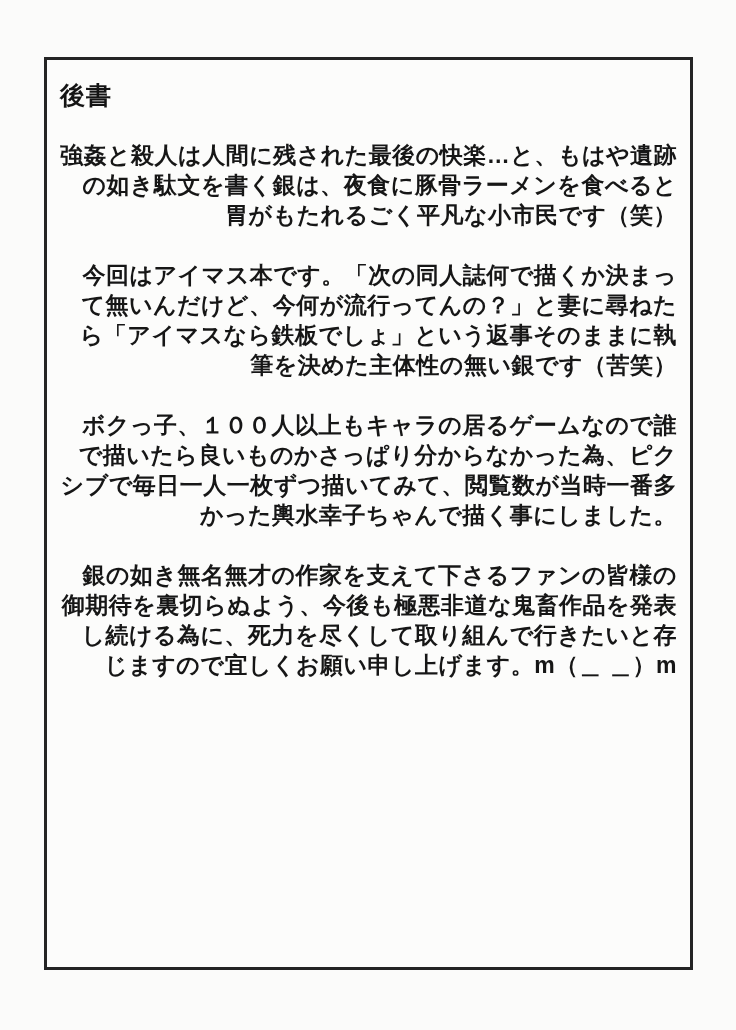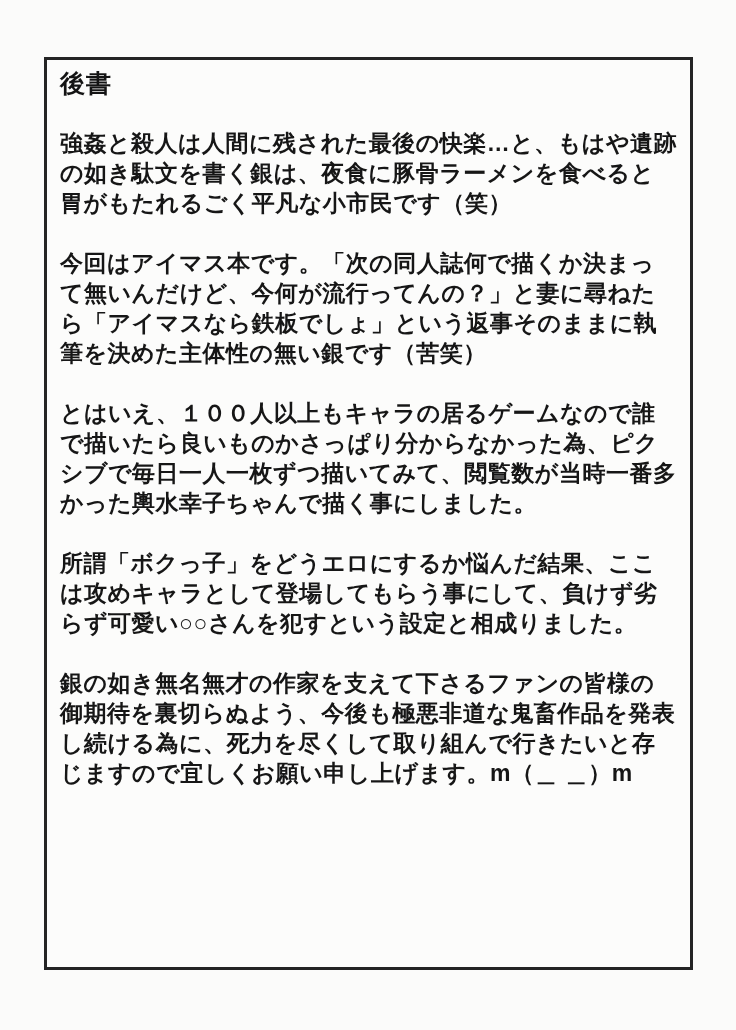--- a/index.html
+++ b/index.html
@@ -21,50 +21,49 @@
   }
   .frame {
     position: absolute;
     left: 44px;
     top: 57px;
     width: 649px;
     height: 913px;
     box-sizing: border-box;
     border: 3px solid #242424;
     background: #fcfcfb;
-    padding: 8px 13px 0 13px;
+    padding: 20px 13px 0 13px;
     overflow: hidden;
   }
   .title {
     font-size: 25px;
     font-weight: 700;
     line-height: 30px;
     color: #141414;
     margin: 0 0 30px 0;
     letter-spacing: 1px;
   }
   .para {
     font-size: 23px;
     font-weight: 600;
     line-height: 30px;
     color: #161616;
     margin: 0 0 30px 0;
     letter-spacing: 0.5px;
-    text-align: left;
+    text-align: right;
     word-break: break-all;
   }
   .para:last-child {
     margin-bottom: 8px;
   }
 </style>
 </head>
 <body>
 
 <div class="page">
   <div class="frame">
     <div class="title">後書</div>
     <p class="para">強姦と殺人は人間に残された最後の快楽…と、もはや遺跡の如き駄文を書く銀は、夜食に豚骨ラーメンを食べると胃がもたれるごく平凡な小市民です（笑）</p>
     <p class="para">今回はアイマス本です。「次の同人誌何で描くか決まって無いんだけど、今何が流行ってんの？」と妻に尋ねたら「アイマスなら鉄板でしょ」という返事そのままに執筆を決めた主体性の無い銀です（苦笑）</p>
-    <p class="para">とはいえ、１００人以上もキャラの居るゲームなので誰で描いたら良いものかさっぱり分からなかった為、ピクシブで毎日一人一枚ずつ描いてみて、閲覧数が当時一番多かった輿水幸子ちゃんで描く事にしました。</p>
-    <p class="para">所謂「ボクっ子」をどうエロにするか悩んだ結果、ここは攻めキャラとして登場してもらう事にして、負けず劣らず可愛い○○さんを犯すという設定と相成りました。</p>
+    <p class="para">ボクっ子、１００人以上もキャラの居るゲームなので誰で描いたら良いものかさっぱり分からなかった為、ピクシブで毎日一人一枚ずつ描いてみて、閲覧数が当時一番多かった輿水幸子ちゃんで描く事にしました。</p>
     <p class="para">銀の如き無名無才の作家を支えて下さるファンの皆様の御期待を裏切らぬよう、今後も極悪非道な鬼畜作品を発表し続ける為に、死力を尽くして取り組んで行きたいと存じますので宜しくお願い申し上げます。m（＿ ＿）m</p>
   </div>
 </div>
 
 </body></html>

